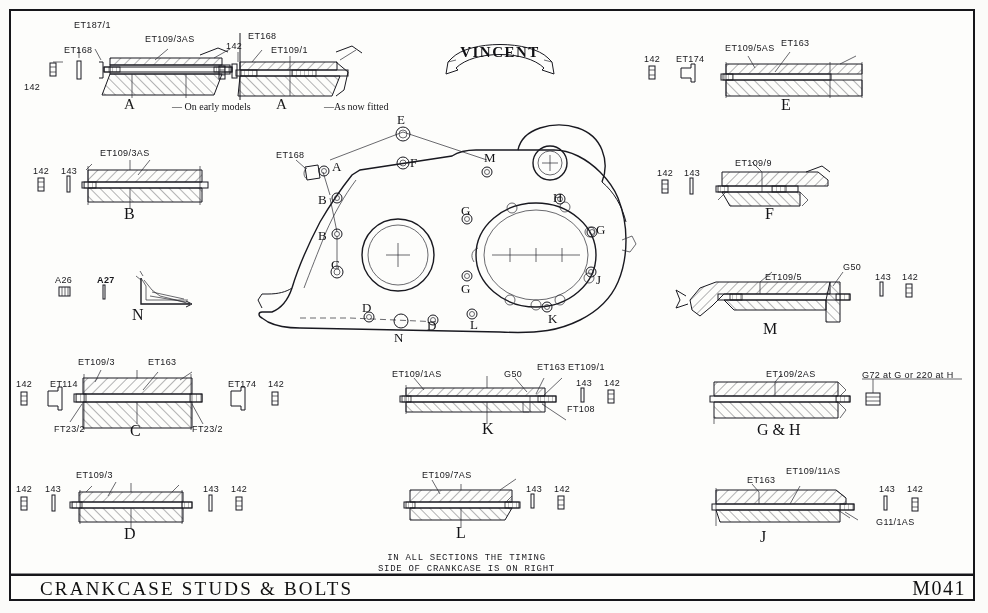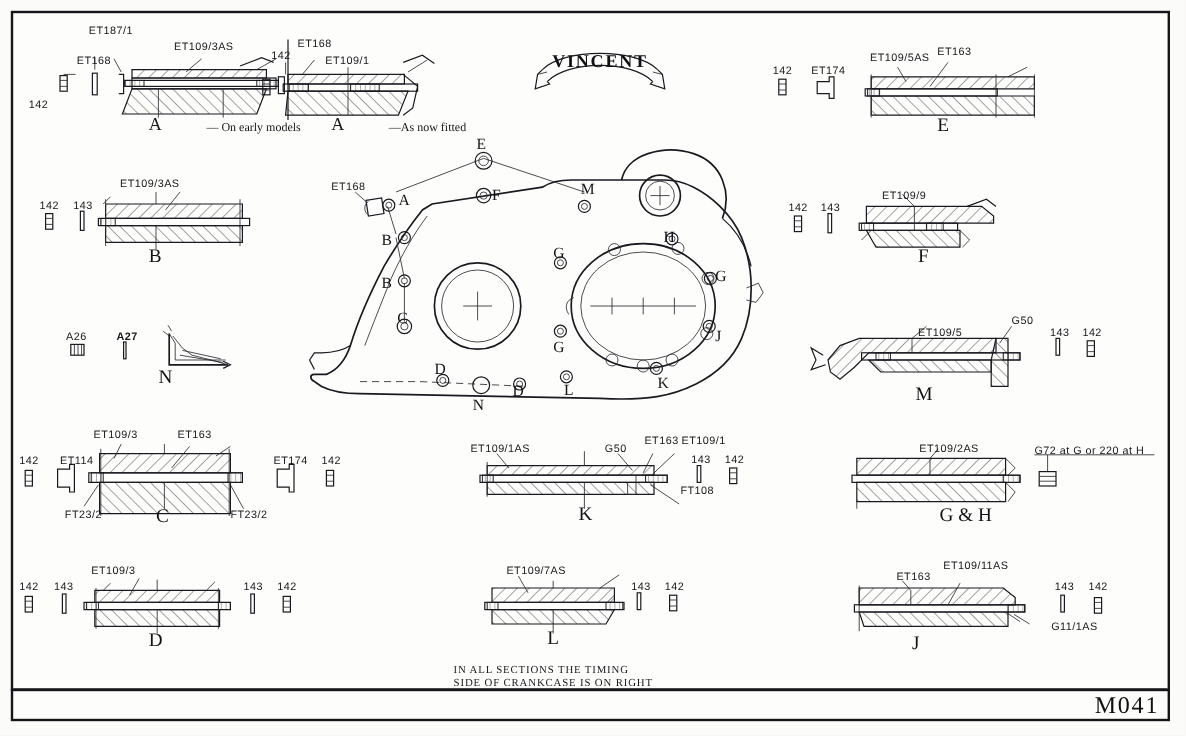--- a/index.html
+++ b/index.html
@@ -23,21 +23,21 @@
   .ln{stroke:#191920;stroke-width:1;fill:none;}
   .ln2{stroke:#191920;stroke-width:1.4;fill:none;}
   .thin{stroke:#2a2a31;stroke-width:.7;fill:none;}
   #titlebar{position:absolute;left:9px;top:574px;width:966px;height:27px;
     border-top:2px solid #16161a;box-sizing:border-box;}
   #title{position:absolute;left:40px;top:578px;font-size:19px;letter-spacing:2.2px;
     font-family:"Liberation Serif", serif;color:#111;}
   #dwgno{position:absolute;right:22px;top:577px;font-size:20px;letter-spacing:1.5px;
     font-family:"Liberation Serif", serif;color:#111;}
   #note{position:absolute;left:378px;top:553px;font-size:9px;line-height:11px;
-    letter-spacing:.7px;font-family:Liberation Serif, serif;color:#1b1b20;}
+    letter-spacing:.7px;font-family:Liberation Mono, monospace;color:#1b1b20;text-align:center;}
   #logotext{position:absolute;left:455px;top:44px;width:90px;text-align:center;
     font-family:"Liberation Serif", serif;font-weight:bold;font-size:15px;
     letter-spacing:1.5px;color:#101014;}
   .divline{stroke:#1a1a20;stroke-width:1;}
 </style>
 </head>
 <body>
 
 <div id="sheet">
   <div id="frame"></div>
@@ -502,21 +502,21 @@
   <div class="sec" style="left:765px;top:205px;">F</div>
 
   <div class="lbl" style="left:765px;top:272px;">ET109/5</div>
   <div class="lbl" style="left:843px;top:262px;">G50</div>
   <div class="lbl" style="left:875px;top:272px;">143</div>
   <div class="lbl" style="left:902px;top:272px;">142</div>
   <div class="sec" style="left:763px;top:320px;">M</div>
 
   <div class="lbl" style="left:766px;top:369px;">ET109/2AS</div>
   <div class="lbl" style="left:862px;top:370px;">G72 at G or 220 at H</div>
-  <div class="sec" style="left:783px;top:421px;">G &amp; H</div>
+  <div class="sec" style="left:757px;top:421px;">G &amp; H</div>
 
   <div class="lbl" style="left:747px;top:475px;">ET163</div>
   <div class="lbl" style="left:786px;top:466px;">ET109/11AS</div>
   <div class="lbl" style="left:856px;top:517px;padding-left:20px;">G11/1AS</div>
   <div class="lbl" style="left:879px;top:484px;">143</div>
   <div class="lbl" style="left:907px;top:484px;">142</div>
   <div class="sec" style="left:760px;top:528px;">J</div>
 
   <div class="lbl" style="left:276px;top:150px;">ET168</div>
   <div class="sec small" style="left:397px;top:112px;">E</div>
@@ -538,14 +538,15 @@
   <div class="sec small" style="left:394px;top:330px;">N</div>
 
   <div id="logotext">VINCENT</div>
 
   <div id="note">
     <div>IN  ALL  SECTIONS  THE  TIMING</div>
     <div>SIDE  OF  CRANKCASE  IS  ON  RIGHT</div>
   </div>
 
   <div id="titlebar"></div>
+  <div id="title">CRANKCASE  STUDS  &amp;   BOLTS</div>
   <div id="dwgno">M041</div>
 </div>
 
 </body></html>

